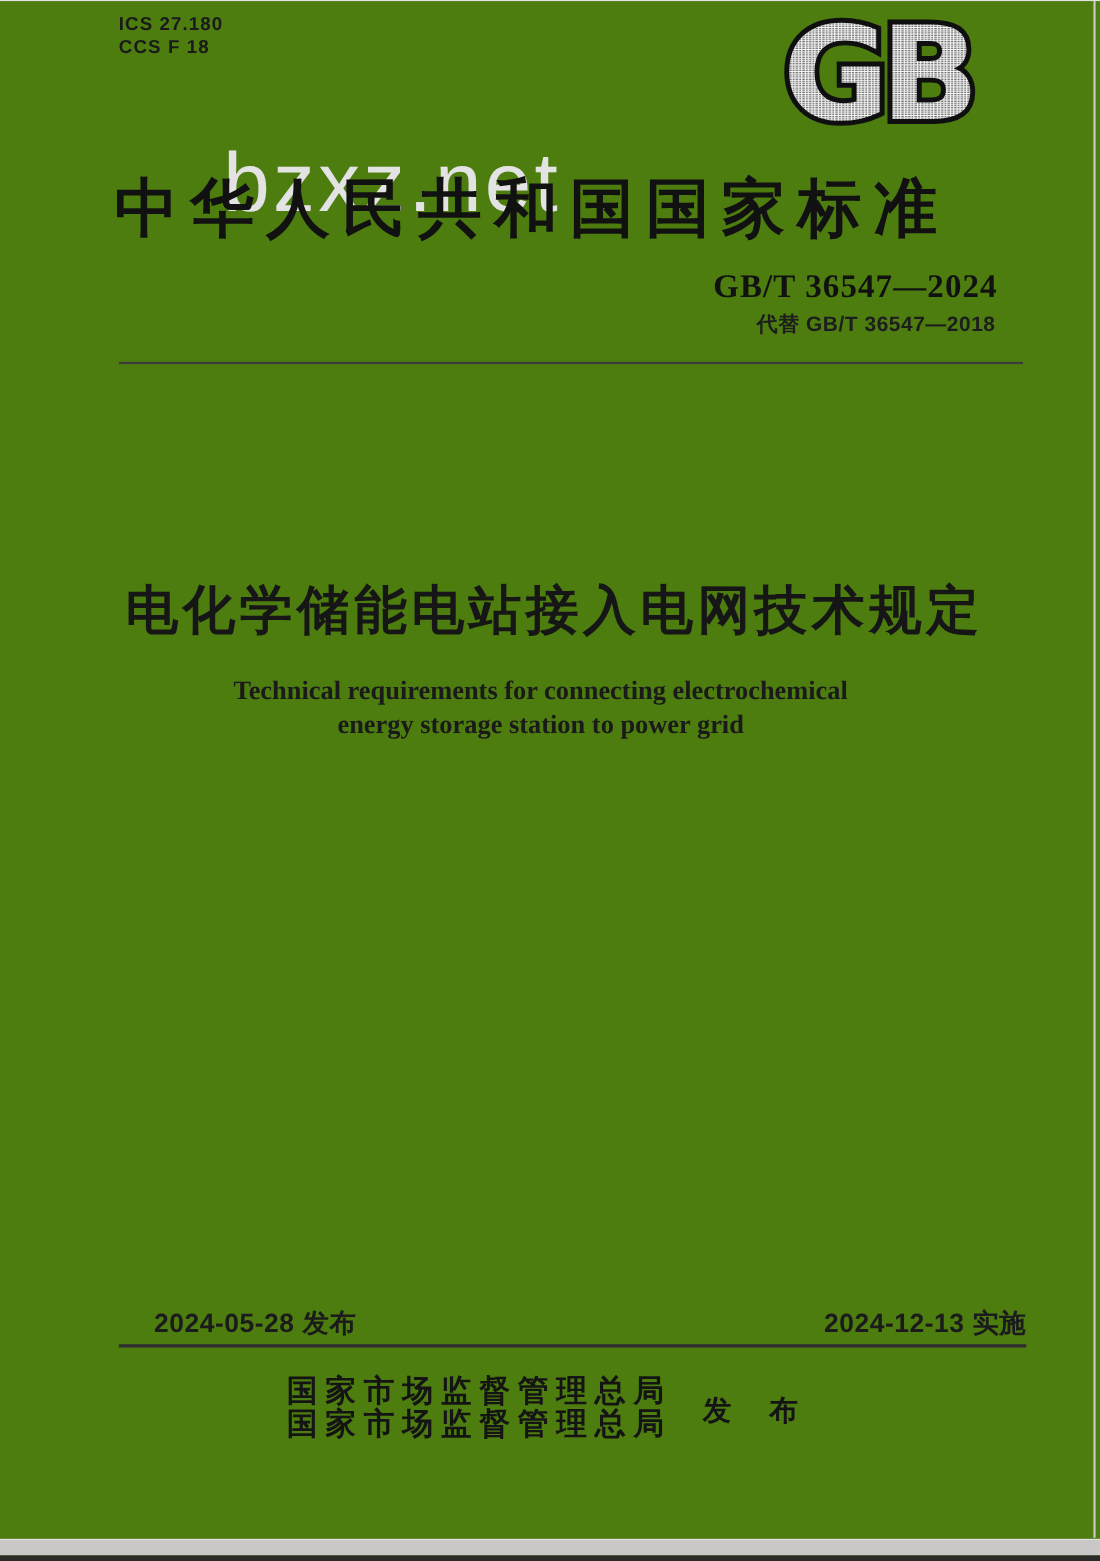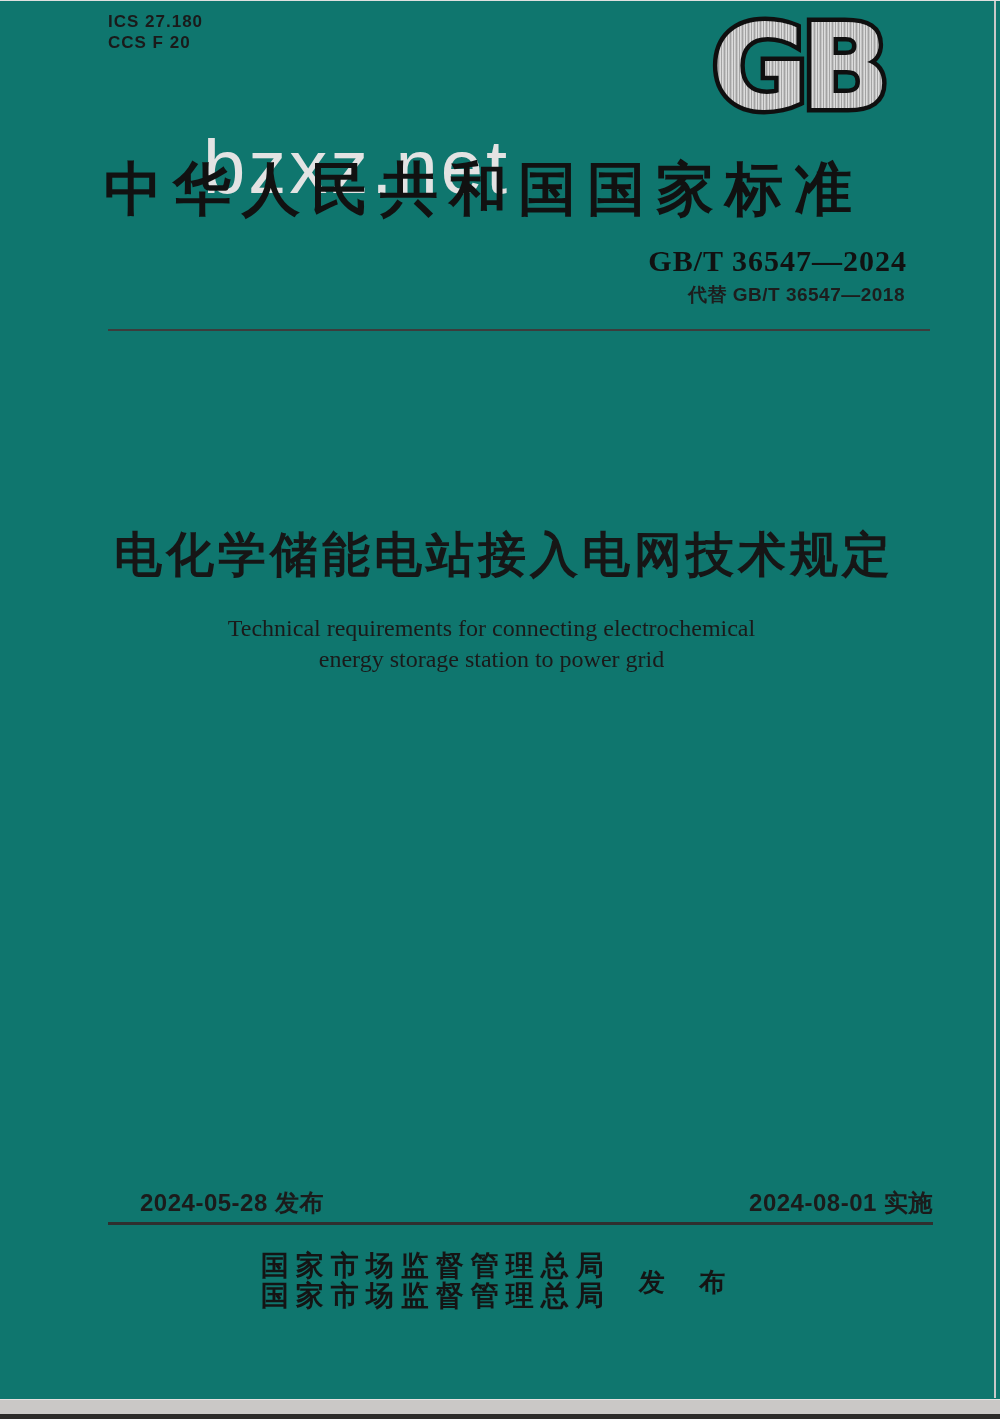--- a/index.html
+++ b/index.html
@@ -7,21 +7,21 @@
   body {
     font-family: "Liberation Serif", serif;
     background: #ffffff;
     position: relative;
     overflow: hidden;
     color: #151515;
   }
   .page {
     position: absolute;
     inset: 0;
-    background: #0f766e;
+    background: #4d7c0f;
     border-top: 1px solid #e0e0e0;
   }
 
   
   .codes {
     position: absolute;
     left: 108px; top: 10px;
     font-family: "Liberation Sans", sans-serif;
     font-weight: 700;
     font-size: 17px;
@@ -101,21 +101,21 @@
     font-size: 48px;
     letter-spacing: 4px;
     color: #161616;
     padding-left: 48px;
   }
   .title-en {
     position: absolute;
     left: 0; right: 40px; top: 612px;
     text-align: center;
     font-size: 24px;
-    font-weight: 400;
+    font-weight: 700;
     line-height: 1.3;
     color: #1a1a1a;
     margin-left: 23px;
   }
 
   
   .date-row {
     position: absolute;
     left: 108px; right: 67px; top: 1186px;
     display: flex;
@@ -181,21 +181,21 @@
     background: #2b2a28;
   }
 </style>
 </head>
 <body>
 
 <div class="page">
 
   <div class="codes">
     <div>ICS 27.180</div>
-    <div>CCS F 20</div>
+    <div>CCS F 18</div>
   </div>
 
   <svg class="gb-logo" viewBox="0 0 218 118" xmlns="http://www.w3.org/2000/svg" aria-hidden="true">
     <defs>
       <pattern id="hatch" width="6" height="4" patternUnits="userSpaceOnUse">
         <rect width="6" height="4" fill="#f4f4f4"></rect>
         <path d="M0 1 H6 M0 3 H6" stroke="#2a2a2a" stroke-width="0.8" stroke-dasharray="1.6 1.1"></path>
       </pattern>
     </defs>
     <text x="109" y="101" text-anchor="middle" font-family="DejaVu Sans, sans-serif" font-size="118" font-weight="bold" letter-spacing="-8" fill="url(#hatch)" stroke="#0f0f0f" stroke-width="9" paint-order="stroke">GB</text>
@@ -212,21 +212,21 @@
 
   <div class="title-zh">电化学储能电站接入电网技术规定</div>
 
   <div class="title-en">
     <div>Technical requirements for connecting electrochemical</div>
     <div>energy storage station to power grid</div>
   </div>
 
   <div class="date-row">
     <span>2024-05-28 发布</span>
-    <span>2024-08-01 实施</span>
+    <span>2024-12-13 实施</span>
   </div>
 
   <div class="rule-bottom"></div>
 
   <div class="publisher">
     <div class="issuer-lines">
       <div>国家市场监督管理总局</div>
       <div>国家市场监督管理总局</div>
     </div>
     <div class="publish-label">发 布</div>

